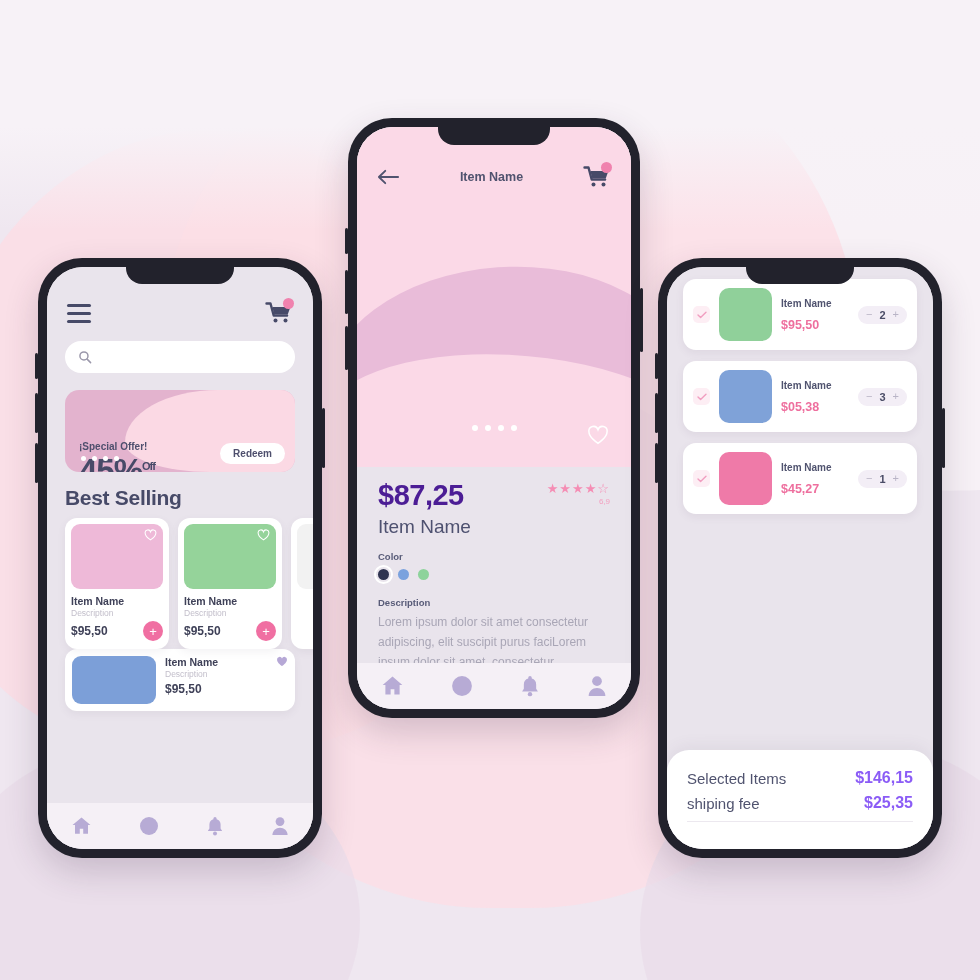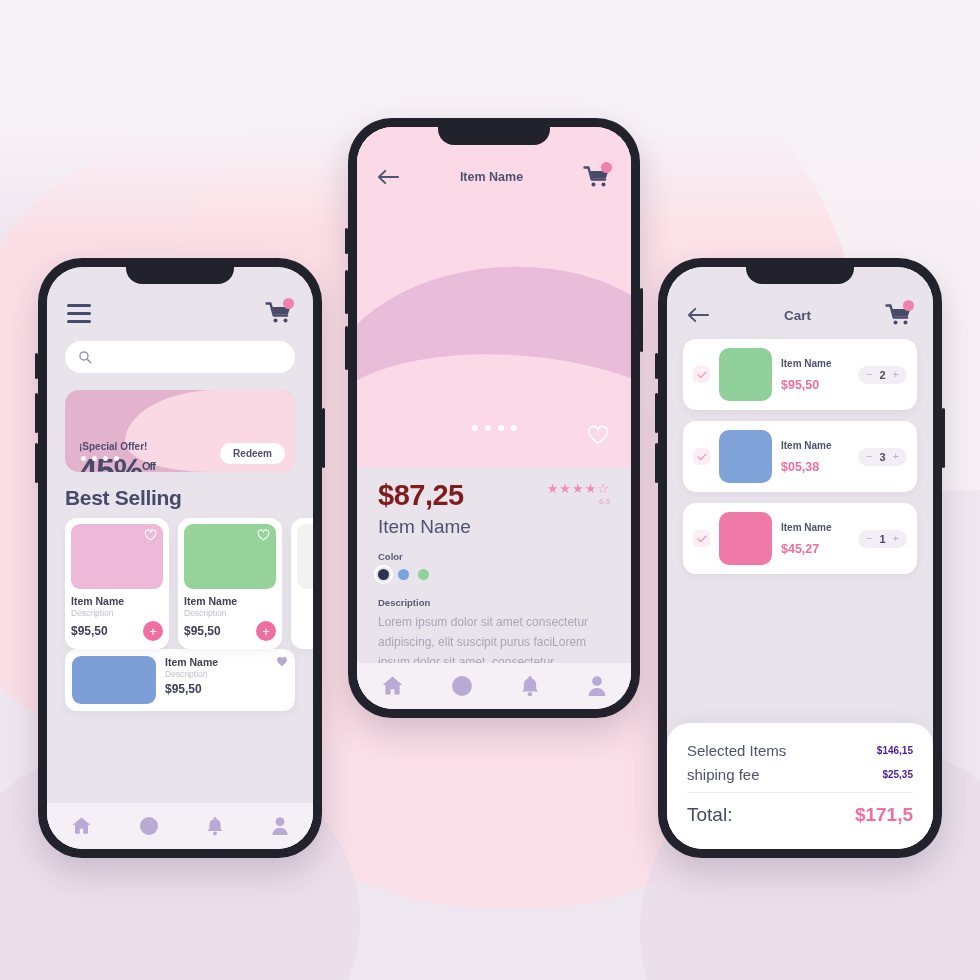--- a/index.html
+++ b/index.html
@@ -175,21 +175,21 @@
     position:absolute; left:0; right:0; top:0; z-index:30;
     display:flex; align-items:center; justify-content:space-between;
     padding: 38px 20px 0 20px;
   }
   .detail-title { font-size:12.5px; font-weight:600; color:#50536f; }
   .hero-dots { position:absolute; left:115px; bottom:36px; display:flex; gap:7px; z-index:25; }
   .hero-dots i { width:6px;height:6px;border-radius:50%;background:#fff;display:block; }
   .hero-heart { position:absolute; right:22px; bottom:22px; z-index:25; }
   .detail-body { padding: 14px 21px 0 21px; position:relative; }
   .price-row { display:flex; align-items:flex-start; justify-content:space-between; }
-  .big-price { font-size:29px; font-weight:800; color:#7f1d1d; letter-spacing:-.5px; line-height:1; }
+  .big-price { font-size:29px; font-weight:800; color:#4c1d95; letter-spacing:-.5px; line-height:1; }
   .item-label { font-size:19px; color:#4e5170; margin-top:6px; font-weight:400; }
   .stars { text-align:right; }
   .star-row { font-size:13px; letter-spacing:1px; color:#f58db4; }
   .rating-num { font-size:8px; color:#f3a0c0; margin-top:1px; }
   .color-label { font-size:9.5px; color:#585b78; font-weight:600; margin-top:13px; }
   .swatches { display:flex; gap:9px; margin-top:7px; align-items:center; }
   .sw { width:11px; height:11px; border-radius:50%; }
   .sw-sel { outline:2px solid #fff; outline-offset:2px; }
   .desc-label { font-size:9.5px; color:#585b78; font-weight:600; margin-top:17px; }
   .desc-text { font-size:12px; line-height:1.65; color:#a9a6b6; margin-top:5px; }
@@ -222,21 +222,21 @@
     line-height:1;
   }
   .stepper .qty { font-size:11px; font-weight:700; color:#4b4d67; }
   .summary {
     position:absolute; left:0; right:0; bottom:0; background:#fff;
     border-radius:22px 22px 30px 30px; padding: 19px 20px 16px 20px;
     box-shadow:0 -4px 16px rgba(90,70,100,.07);
   }
   .sum-row { display:flex; justify-content:space-between; align-items:center; margin-bottom:7px; }
   .sum-lbl { font-size:15px; color:#50536f; }
-  .sum-val { font-size:10px; color:#4c1d95; font-weight:600; }
+  .sum-val { font-size:16px; color:#8b5cf6; font-weight:600; }
   .sum-div { height:1px; background:#ece8ef; margin: 9px 0 11px 0; }
   .tot-lbl { font-size:19px; color:#474a68; font-weight:500; }
   .tot-val { font-size:19px; color:#f06fa2; font-weight:600; }
   .order-btn {
     width:100%; margin-top:14px; height:38px; border:0; border-radius:19px;
     background:#ef7fae; color:#fff; font-size:13px; font-family:inherit; cursor:pointer;
     letter-spacing:.2px;
   }
 </style>
 </head>
@@ -462,35 +462,20 @@
 
   <div class="phone" id="phone-cart">
     <div class="side-btn" style="left:-3px;top:95px;width:3px;height:26px;"></div>
     <div class="side-btn" style="left:-3px;top:135px;width:3px;height:40px;"></div>
     <div class="side-btn" style="left:-3px;top:185px;width:3px;height:40px;"></div>
     <div class="side-btn" style="right:-3px;top:150px;width:3px;height:60px;"></div>
     <div class="notch"></div>
     <div class="screen">
       <div class="cart-screen">
 
-        <div class="cart-top">
-          <svg width="23" height="16" viewBox="0 0 24 16">
-            <path d="M22 8H2M8.6 1.6L2 8l6.6 6.4" fill="none" stroke="#50536f" stroke-width="2" stroke-linecap="round" stroke-linejoin="round"></path>
-          </svg>
-          <div class="cart-title">Cart</div>
-          <div class="cart-ico">
-            <svg width="28" height="24" viewBox="0 0 28 24">
-              <path d="M1.5 2.5h4l3.2 12h13.4" fill="none" stroke="#474a68" stroke-width="2.4" stroke-linecap="round" stroke-linejoin="round"></path>
-              <path d="M7.4 6h18l-2.6 7.2H9.2z" fill="#474a68"></path>
-              <circle cx="10.5" cy="19.6" r="2" fill="#474a68"></circle>
-              <circle cx="20.5" cy="19.6" r="2" fill="#474a68"></circle>
-            </svg>
-            <span class="cart-badge"></span>
-          </div>
-        </div>
 
         <div class="cart-list">
 
           <div class="citem">
             <div class="chk">
               <svg width="10" height="8" viewBox="0 0 10 8">
                   <path d="M1 4l2.6 2.6L9 1.2" fill="none" stroke="#f19ec0" stroke-width="1.4" stroke-linecap="round" stroke-linejoin="round"></path>
                 </svg>
             </div>
             <div class="citem-img" style="background:#90d09a"></div>
@@ -546,23 +531,19 @@
         <div class="summary">
           <div class="sum-row">
             <span class="sum-lbl">Selected Items</span>
             <span class="sum-val">$146,15</span>
           </div>
           <div class="sum-row">
             <span class="sum-lbl">shiping fee</span>
             <span class="sum-val">$25,35</span>
           </div>
           <div class="sum-div"></div>
-          <div class="sum-row">
-            <span class="tot-lbl">Total:</span>
-            <span class="tot-val">$171,5</span>
-          </div>
         </div>
 
       </div>
     </div>
   </div>
 
 </div>
 
 </body></html>

